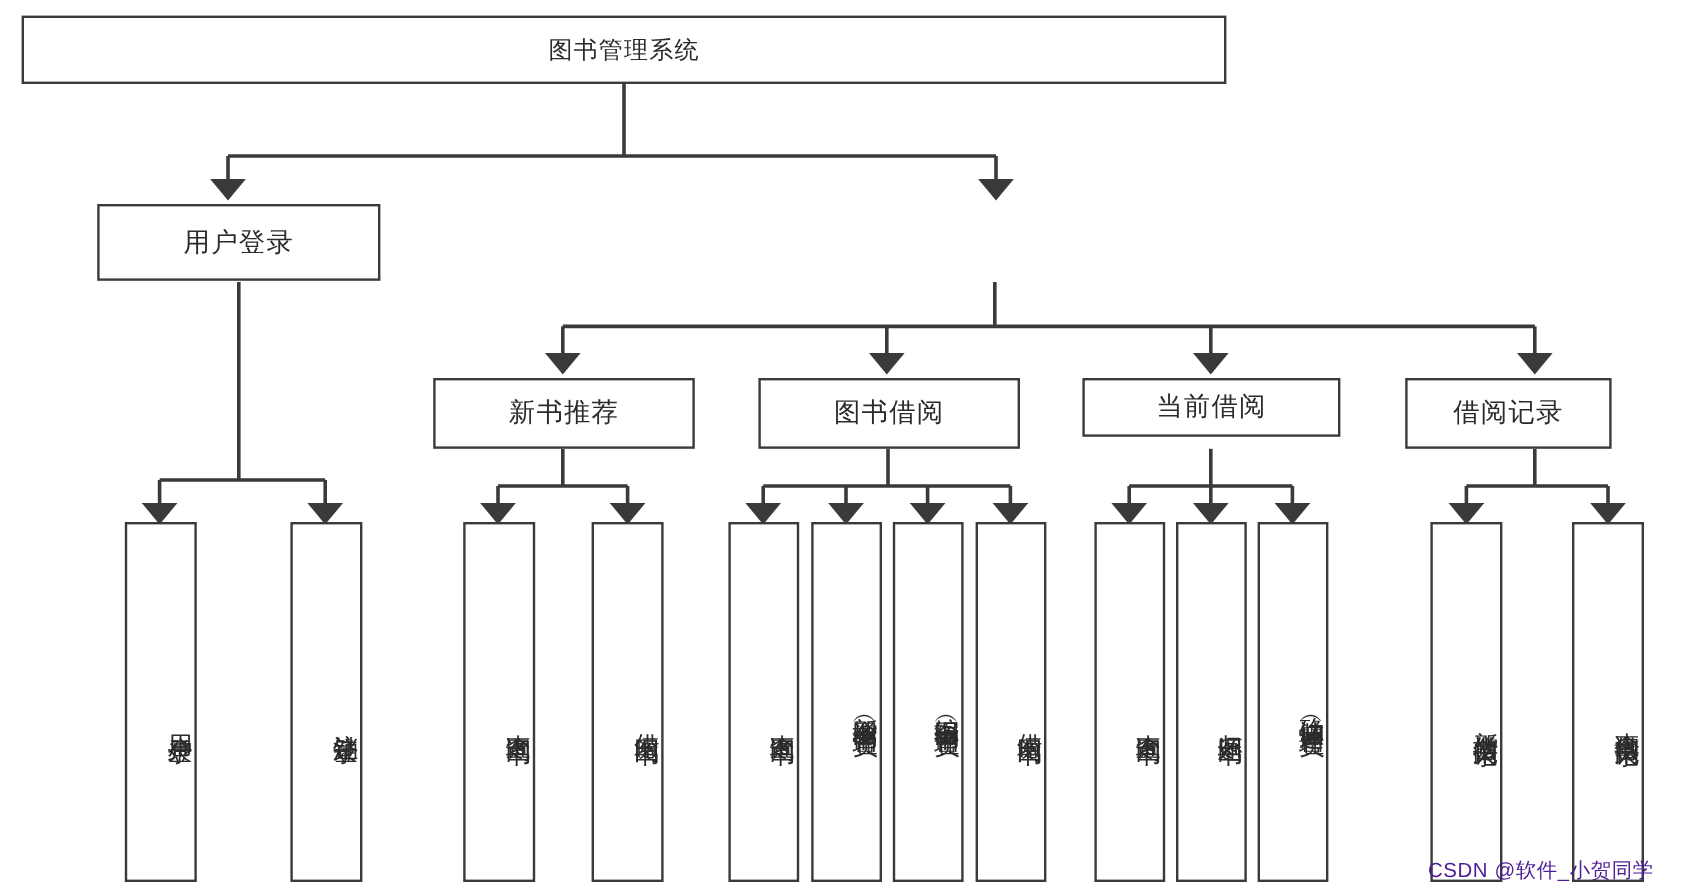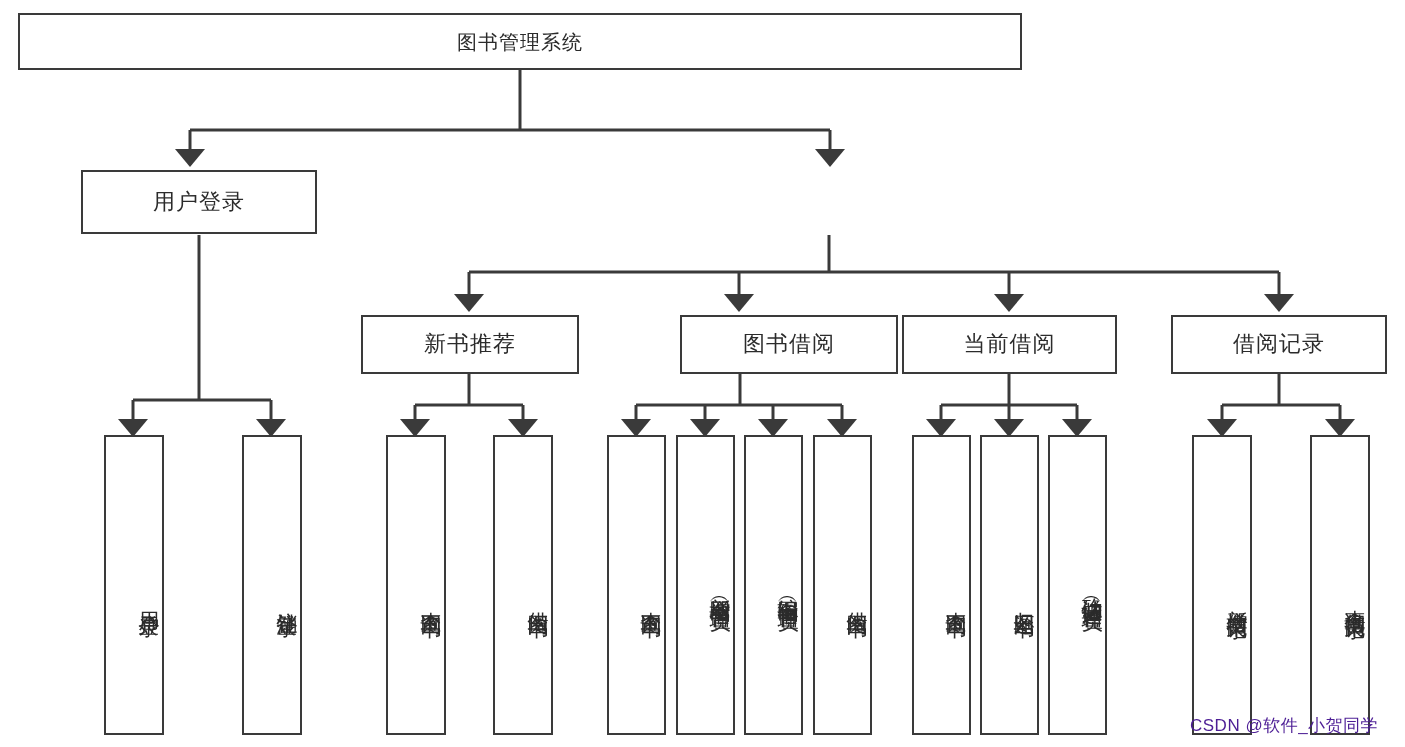--- a/index.html
+++ b/index.html
@@ -123,27 +123,27 @@
     <span>图书管理系统</span>
   </div>
 
   <div class="node horiz" style="left:81px; top:170px; width:236px; height:64px;">
     <span>用户登录</span>
   </div>
 
   <div class="node horiz" style="left:361px; top:315px; width:218px; height:59px;">
     <span>新书推荐</span>
   </div>
-  <div class="node horiz" style="left:632px; top:315px; width:218px; height:59px;margin-left:48px;">
+  <div class="node horiz" style="left:632px; top:315px; width:218px; height:59px;">
     <span>图书借阅</span>
   </div>
-  <div class="node horiz" style="left:902px; top:315px; width:215px; height:59px;">
+  <div class="node horiz" style="left:902px; top:315px; width:215px; height:49px;">
     <span>当前借阅</span>
   </div>
-  <div class="node horiz" style="left:1171px; top:315px; width:216px; height:59px;">
+  <div class="node horiz" style="left:1171px; top:315px; width:172px; height:59px;">
     <span>借阅记录</span>
   </div>
 
   <div class="node vert" style="left:104px; top:435px; width:60px; height:300px;">
     <span>用户登录</span>
   </div>
   <div class="node vert" style="left:242px; top:435px; width:60px; height:300px;">
     <span>注销登录</span>
   </div>
 

